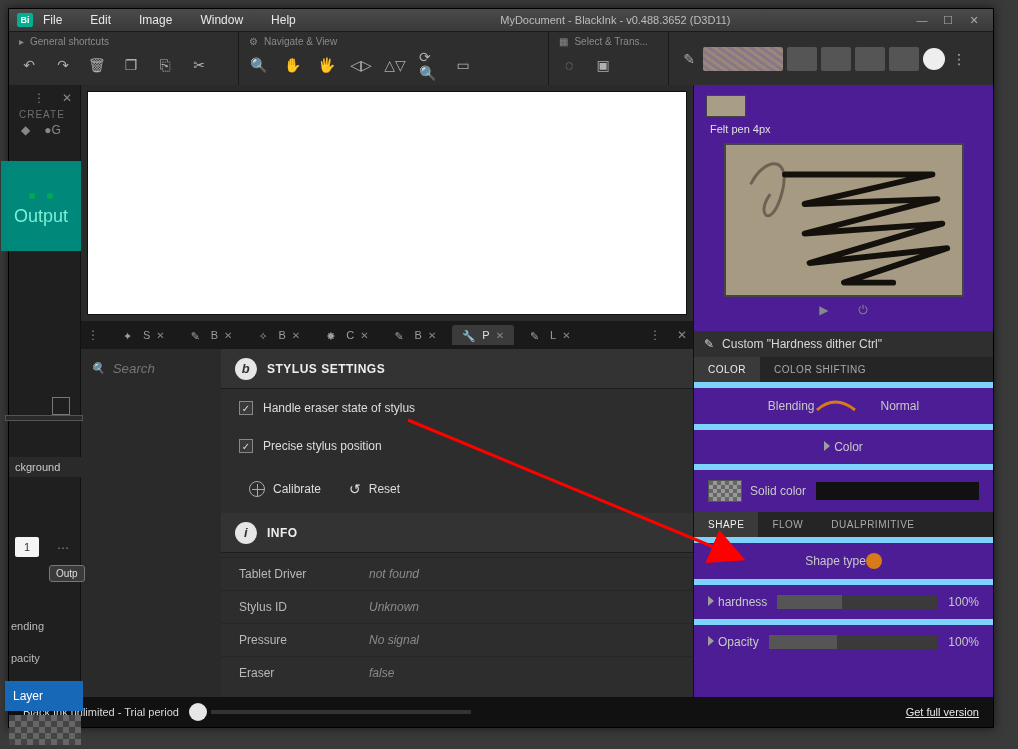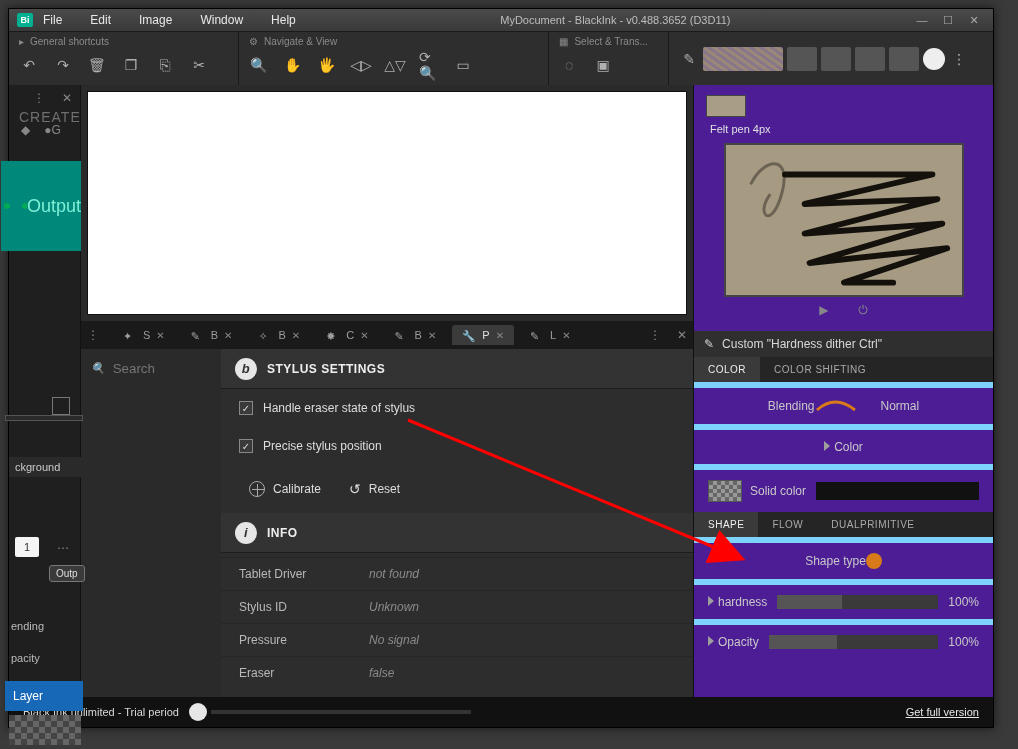--- a/index.html
+++ b/index.html
@@ -19,23 +19,23 @@
   .tb-icon { width:20px; height:20px; display:flex;align-items:center;justify-content:center; color:#b0b0b0; font-size:14px;}
   .scribble { width:80px; height:24px; background: repeating-linear-gradient(35deg,#987,#987 3px,#878 3px,#878 6px); border-radius:2px; }
   .brush-swatch { width:30px; height:24px; background:#555; border-radius:2px;}
   .brush-strip { display:flex; gap:4px; flex:1; padding:14px 10px; align-items:center;}
   .round-tool { width:22px; height:22px; border-radius:50%; background:#777;}
   
   .main-area { flex:1; display:flex; min-height:0;}
   .left-strip { width:72px; background:#1f1f1f; border-right:1px solid #111; position:relative; }
   .left-strip .close { position:absolute; top:6px; right:8px; color:#888;}
   .left-strip .dot3 { position:absolute; top:6px; left:24px; color:#888; letter-spacing:2px;}
-  .left-panel-label { color:#6f6f6f; font-size:14px; position:absolute; top:24px; left:10px; letter-spacing:1px;}
+  .left-panel-label { color:#6f6f6f; font-size:10px; position:absolute; top:24px; left:10px; letter-spacing:1px;}
   .left-icons { position:absolute; top:38px; left:12px; display:flex; gap:14px;}
-  .output-block { position:absolute; top:76px; left:-8px; width:80px; height:90px; background:#00897b; display:flex; flex-direction:row; align-items:center; justify-content:center; color:#7df0d8; font-size:18px;}
+  .output-block { position:absolute; top:76px; left:-8px; width:80px; height:90px; background:#00897b; display:flex; flex-direction:column; align-items:center; justify-content:center; color:#7df0d8; font-size:18px;}
   .tiny-panel { position:absolute; top:330px; left:-4px; width:78px; border:1px solid #555; background:#2a2a2a; padding:2px;}
   .btn-outp { position:absolute; top:480px; left:40px; border:1px solid #777; background:#3a3a3a; color:#ddd; font-size:10px; padding:2px 6px; border-radius:3px;}
   .num-sq { position:absolute; top:452px; left:6px; width:24px; height:20px; background:#f5f5f5; color:#333; display:flex;align-items:center;justify-content:center; font-size:11px; border-radius:2px;}
   .side-label { color:#bbb; font-size:11px; text-align:left;}
   .side-list { position:absolute; top:525px; left:-6px; width:76px;}
   .side-list div { padding:10px 8px;}
   .layer-row { position:absolute; top:596px; left:-4px; width:78px; height:30px; background:#1868b8; color:#fff; display:flex; align-items:center; padding-left:8px;}
   .alpha-row { position:absolute; top:630px; left:0; width:72px; height:30px; background: repeating-conic-gradient(#666 0 25%, #444 0 50%) 0 0/12px 12px;}
   .kground { position:absolute; top:372px; left:0; width:72px; background:#2a2a2a; color:#ccc; padding:4px 6px; font-size:11px;}
   
@@ -242,21 +242,21 @@
           </div>
         <span style="flex:1"></span>
         <span style="color:#888;">⋮</span>
         <span style="color:#888;margin-left:10px;">✕</span>
       </div>
 
       <div class="settings-body">
         <div class="settings-nav">
           <div class="search-row">
               <span>🔍</span>
-              <input style="background: transparent; border: none; color: rgb(170, 170, 170); width: 90px; outline: none;" placeholder="Search">
+              <input style="background: transparent; border: none; color: rgb(170, 170, 170); font-style: italic; width: 90px; outline: none;" placeholder="Search">
             </div>
         </div>
         <div class="settings-content">
           <div class="sect-header">
             <div class="circ-icn">b</div>
             <span>STYLUS SETTINGS</span>
           </div>
           <div class="chk-row">
             <div class="chkbox">✓</div>
             <span>Handle eraser state of stylus</span>

